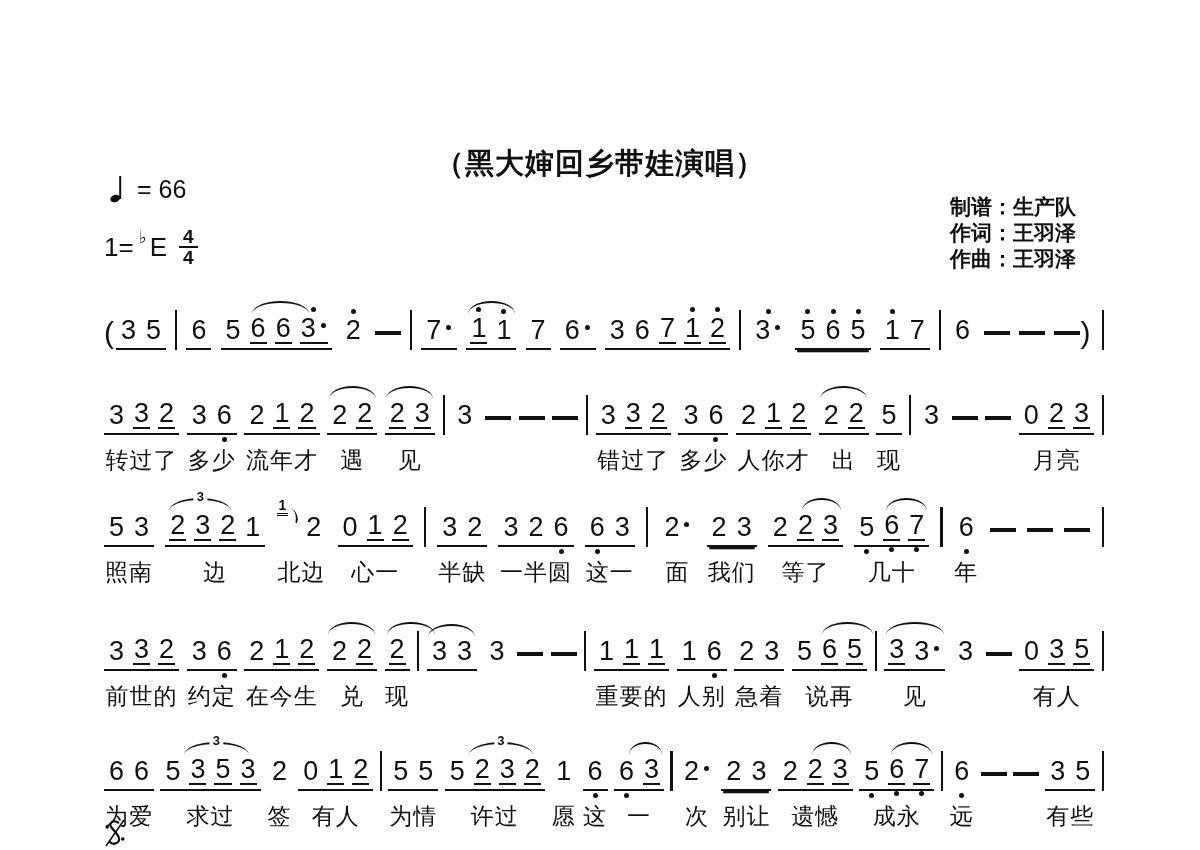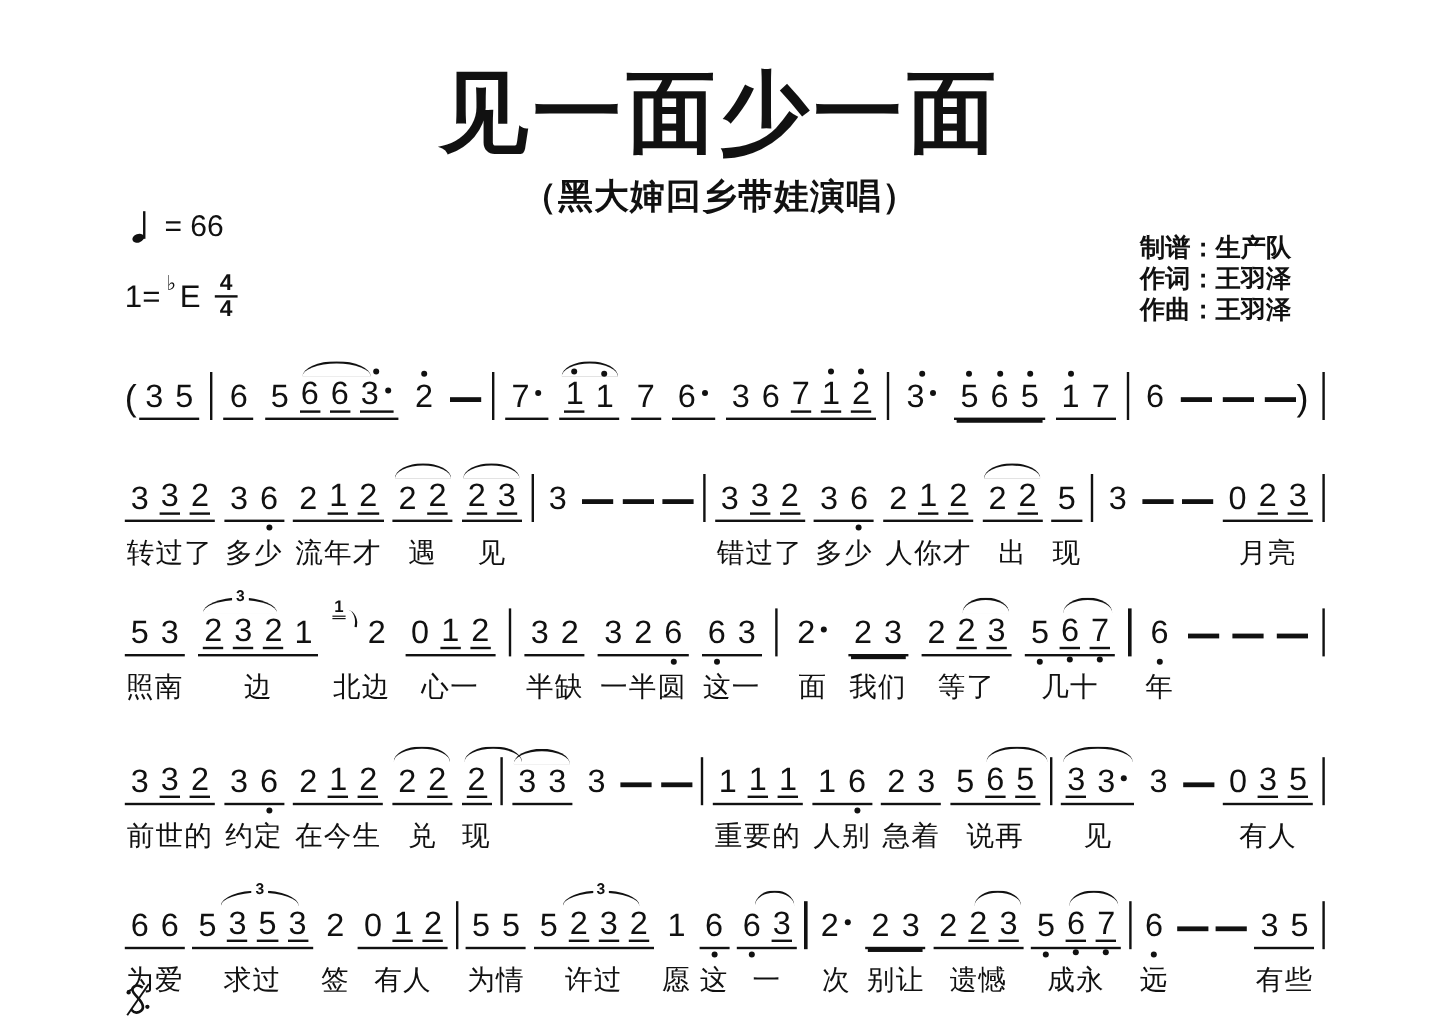--- a/index.html
+++ b/index.html
@@ -64,21 +64,20 @@
   .gtie{align-self:flex-start;width:9px;height:13px;border-right:2px solid #111;
         border-radius:0 100% 0 0 / 0 100% 0 0;transform:rotate(14deg);margin:12px 2px 0 0;}
   .lyr{height:28px;margin-top:10px;font-size:23px;font-weight:500;white-space:nowrap;letter-spacing:1px;}
   .segno{position:absolute;left:103px;top:818px;}
 </style>
 </head>
 <body>
 
 <div class="page">
 
-  <div class="title">见一面少一面</div>
   <div class="subtitle">（黑大婶回乡带娃演唱）</div>
 
   <div class="tempo">
     <svg width="15" height="32" viewBox="0 0 15 32">
       <ellipse cx="5.2" cy="26.5" rx="5" ry="3.6" fill="#111" transform="rotate(-20 5.2 26.5)"></ellipse>
       <rect x="9.2" y="4" width="2" height="23" fill="#111"></rect>
     </svg>
     <span>=  66</span>
   </div>
 

